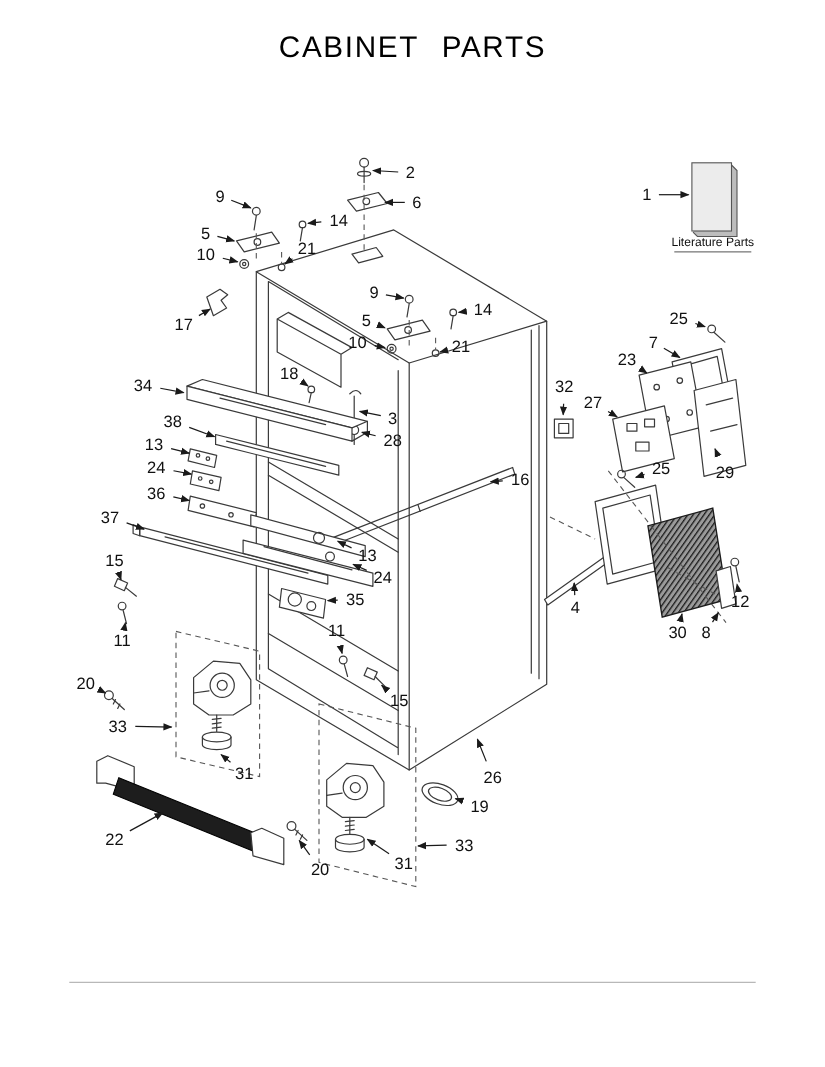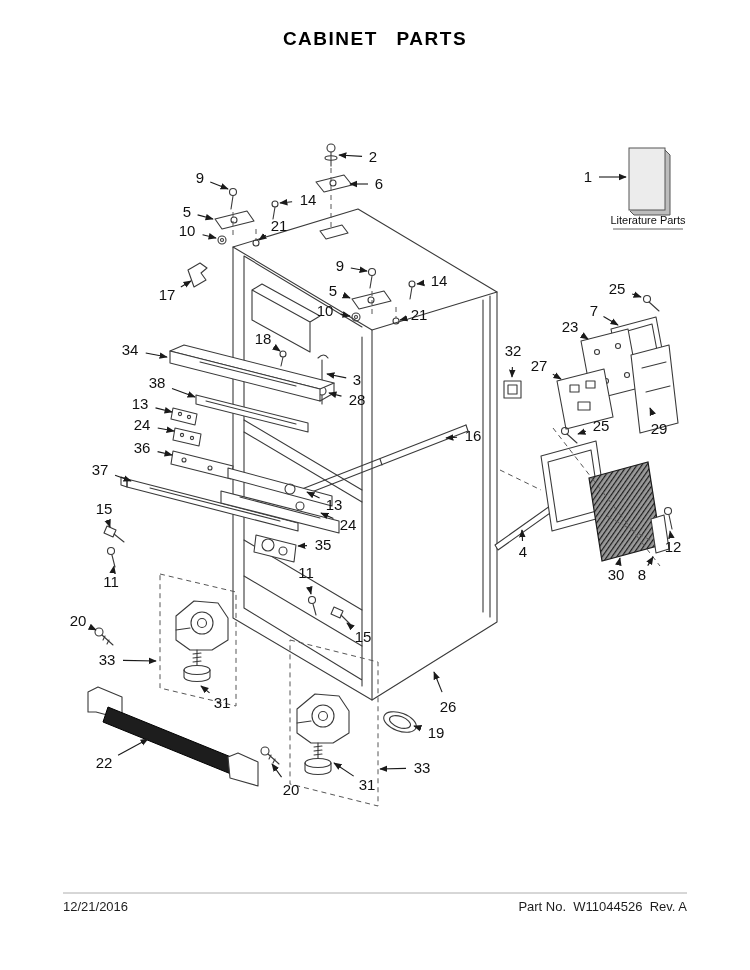--- a/index.html
+++ b/index.html
@@ -1,19 +1,19 @@
 <!DOCTYPE html>
 <html style="--ink: #3a3a3a;"><head>
 <meta charset="utf-8">
 <style>
   html,body{margin:0;padding:0;background:#fff;}
   .page{position:relative;width:750px;height:970px;background:#ffffff;
         font-family:"Liberation Sans",sans-serif;overflow:hidden;}
   .title{position:absolute;top:28px;left:0;width:100%;text-align:center;margin:0;
-         font-size:19px;font-weight:bold;letter-spacing:1.5px;word-spacing:12px;color:#000;}
+         font-size:27px;font-weight:normal;letter-spacing:1.5px;word-spacing:12px;color:#000;}
   svg.diagram{position:absolute;top:0;left:0;}
   .footer{position:absolute;top:899px;left:63px;right:63px;display:flex;
           justify-content:space-between;font-size:13px;color:#1d1d1d;}
   .footer span{white-space:pre;}
   .ln{stroke:var(--ink,#3a3a3a);stroke-width:1.1;fill:none;stroke-linejoin:round;stroke-linecap:round;}
   .lnf{stroke:var(--ink,#3a3a3a);stroke-width:1.1;fill:#ffffff;stroke-linejoin:round;}
   .dash{stroke:#565656;stroke-width:1;fill:none;stroke-dasharray:5 4;}
   .leader{stroke:#1a1a1a;stroke-width:1.1;fill:none;}
   .callout-num{font-family:"Liberation Sans",sans-serif;font-size:15px;fill:#101010;text-anchor:middle;}
   .lit-text{font-family:"Liberation Sans",sans-serif;font-size:11px;fill:#101010;text-anchor:middle;}
@@ -468,17 +468,13 @@
           <line x1="353.6871952905945" y1="776.1247968603964" x2="334" y2="763" class="leader" marker-end="url(#arrow)"></line>
           <text x="367" y="785" dy="0.35em" class="callout-num">31</text>
         </g>
         <g>
           <line x1="406.00453322009383" y1="768.3808444471406" x2="380" y2="769" class="leader" marker-end="url(#arrow)"></line>
           <text x="422" y="768" dy="0.35em" class="callout-num">33</text>
         </g>
       </g>
   </svg>
 
-  <div class="footer">
-    <span>12/21/2016</span>
-    <span>Part No.  W11044526  Rev. A</span>
-  </div>
 </div>
 
 </body></html>

